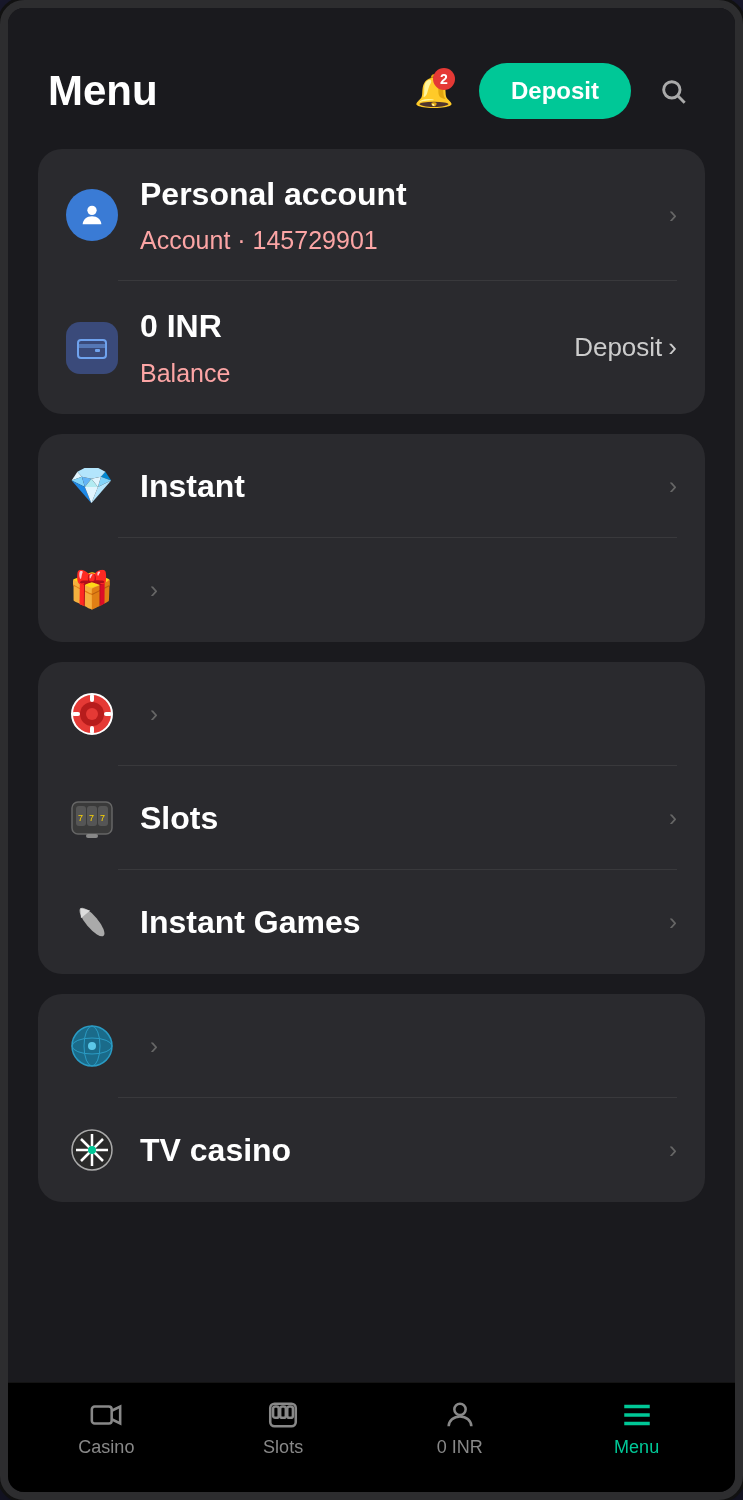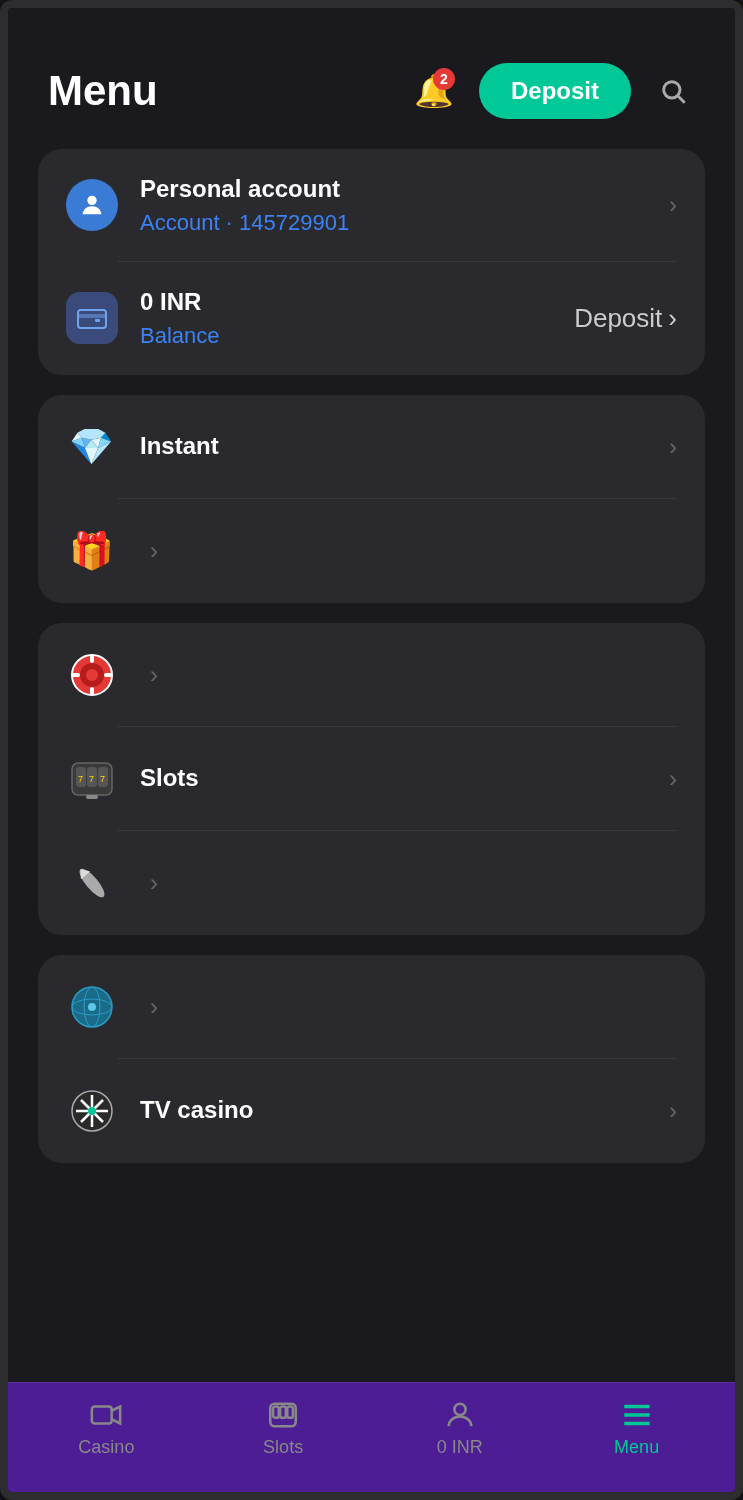--- a/index.html
+++ b/index.html
@@ -10,21 +10,21 @@
       justify-content: center;
       align-items: center;
       min-height: 100vh;
       font-family: -apple-system, BlinkMacSystemFont, 'Segoe UI', sans-serif;
     }
 
     .phone-frame {
       width: 743px;
       height: 1500px;
       background: #1c1c1e;
-      border-radius: 12px;
+      border-radius: 24px;
       position: relative;
       overflow: hidden;
       border: 8px solid #2d2d2f;
       box-shadow: 0 0 0 3px #111, 0 30px 80px rgba(0,0,0,0.7);
     }
 
     .phone-inner {
       width: 100%;
       height: 100%;
       background: #1a1a1e;
@@ -174,30 +174,30 @@
       background: #3a4a7a;
       border-radius: 14px;
       font-size: 28px;
     }
 
     .menu-item-content {
       flex: 1;
     }
 
     .menu-item-title {
-      font-size: 24px;
+      font-size: 32px;
       font-weight: 600;
       color: #ffffff;
       line-height: 1.2;
     }
 
     .menu-item-sub {
-      font-size: 22px;
-      color: #3b82f6;
-      margin-top: 6px;
+      font-size: 25px;
+      color: #fca5a5;
+      margin-top: 13px;
     }
 
     .menu-item-chevron {
       color: #666666;
       font-size: 24px;
       margin-left: 10px;
     }
 
     .balance-row {
       display: flex;
@@ -215,21 +215,21 @@
       gap: 6px;
     }
 
     
     .bottom-nav {
       position: absolute;
       bottom: 0;
       left: 0;
       right: 0;
       height: 110px;
-      background: #4c1d95;
+      background: #000000;
       display: flex;
       align-items: center;
       justify-content: space-around;
       padding: 0 10px 20px 10px;
       border-top: 1px solid rgba(255,255,255,0.08);
     }
 
     .nav-item {
       display: flex;
       flex-direction: column;
@@ -376,20 +376,23 @@
 
         <div class="menu-item">
           <div class="menu-item-icon">
             <svg width="48" height="48" viewBox="0 0 48 48">
               <g transform="rotate(-40, 24, 24)">
                 <ellipse cx="24" cy="24" rx="6" ry="18" fill="#aaaaaa"></ellipse>
                 <polygon points="24,6 18,14 30,14" fill="#dddddd"></polygon>
               </g>
             </svg>
           </div>
+          <div class="menu-item-content">
+            <div class="menu-item-title">Instant Games</div>
+          </div>
           <span class="menu-item-chevron">›</span>
         </div>
       </div>
 
       <div class="section-card">
         <div class="menu-item">
           <div class="menu-item-icon">
             <svg width="48" height="48" viewBox="0 0 48 48">
               <circle cx="24" cy="24" r="20" fill="#1a6b8a" stroke="#2a9bc4" stroke-width="1.5"></circle>
               <ellipse cx="24" cy="24" rx="20" ry="8" fill="none" stroke="#2a9bc4" stroke-width="1"></ellipse>

